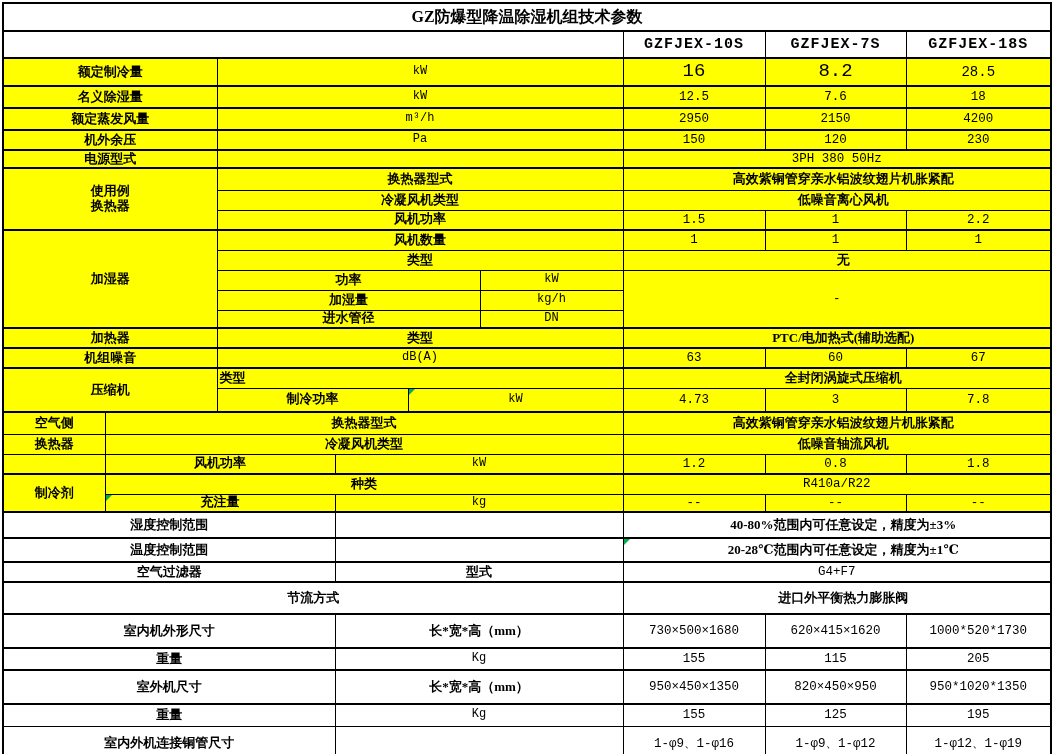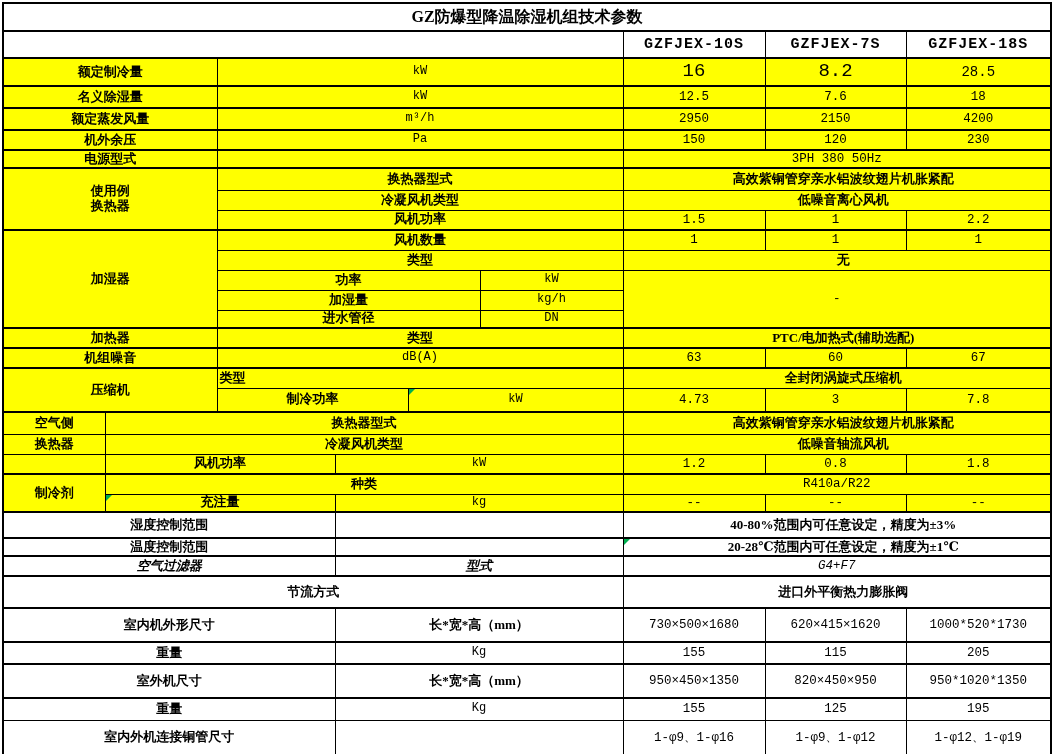--- a/index.html
+++ b/index.html
@@ -194,26 +194,26 @@
         <td colspan="3" class="unit">kg</td>
         <td class="val">--</td>
         <td class="val">--</td>
         <td class="val">--</td>
       </tr>
       <tr class="tt" style="height: 26px;">
         <td colspan="3">湿度控制范围</td>
         <td colspan="3"></td>
         <td colspan="3" class="cnval">40-80%范围内可任意设定，精度为±3%</td>
       </tr>
-      <tr class="tt" style="height: 18px;">
+      <tr class="tt" style="height: 24px;">
         <td colspan="3">温度控制范围</td>
         <td colspan="3"></td>
         <td colspan="3" class="cnval tri">20-28℃范围内可任意设定，精度为±1℃</td>
       </tr>
-      <tr class="tt" style="height: 20px; font-style: italic;">
+      <tr class="tt" style="height: 20px;">
         <td colspan="3">空气过滤器</td>
         <td colspan="3">型式</td>
         <td colspan="3" class="val">G4+F7</td>
       </tr>
       <tr class="tt" style="height: 32px; border-radius: 9px;">
         <td colspan="6">节流方式</td>
         <td colspan="3" class="cnval">进口外平衡热力膨胀阀</td>
       </tr>
       <tr class="tt" style="height: 34px;">
         <td colspan="3">室内机外形尺寸</td>

